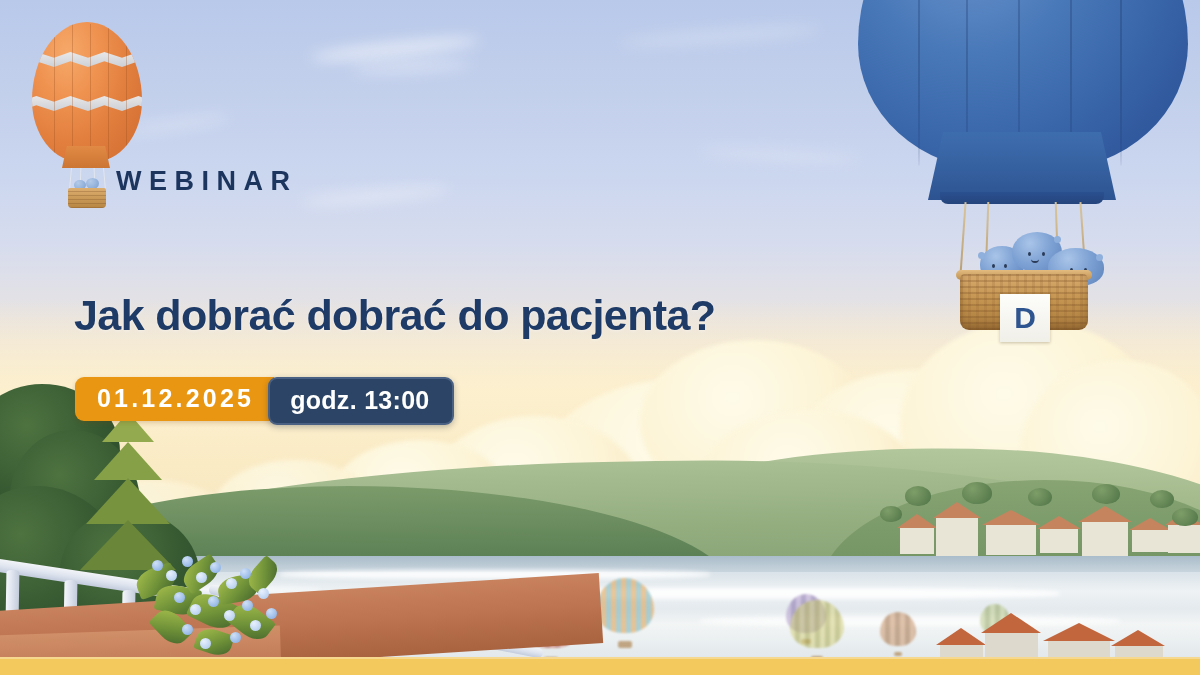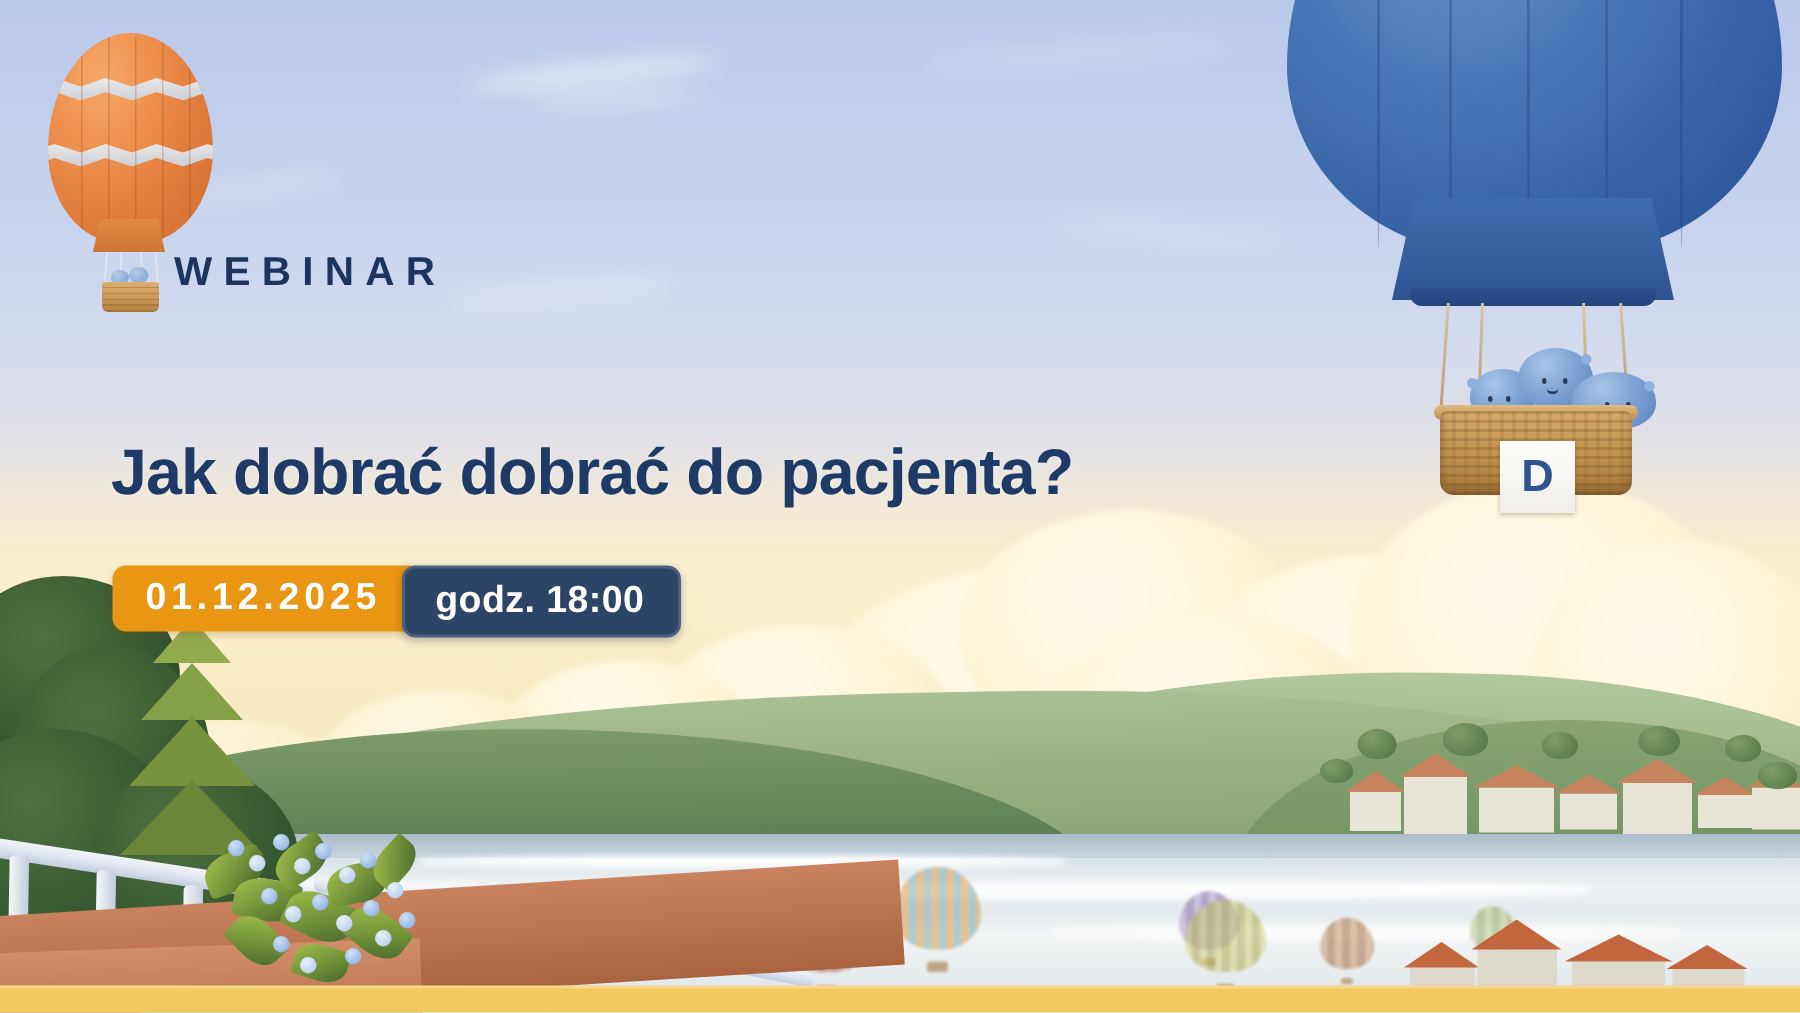--- a/index.html
+++ b/index.html
@@ -619,21 +619,21 @@
 
     <div class="webinar-row">
       <span class="webinar-label">WEBINAR</span>
     </div>
 
 
     <div class="head-2">Jak dobrać dobrać do pacjenta?</div>
 
     <div class="badges">
       <div class="badge-date">01.12.2025</div>
-      <div class="badge-time">godz. 18:00</div>
+      <div class="badge-time">godz. 13:00</div>
     </div>
   </div>
 
   <div class="bottom-bar">
     <div class="bottom-bar-hi"></div>
   </div>
 
 </div>
 
 </body></html>

